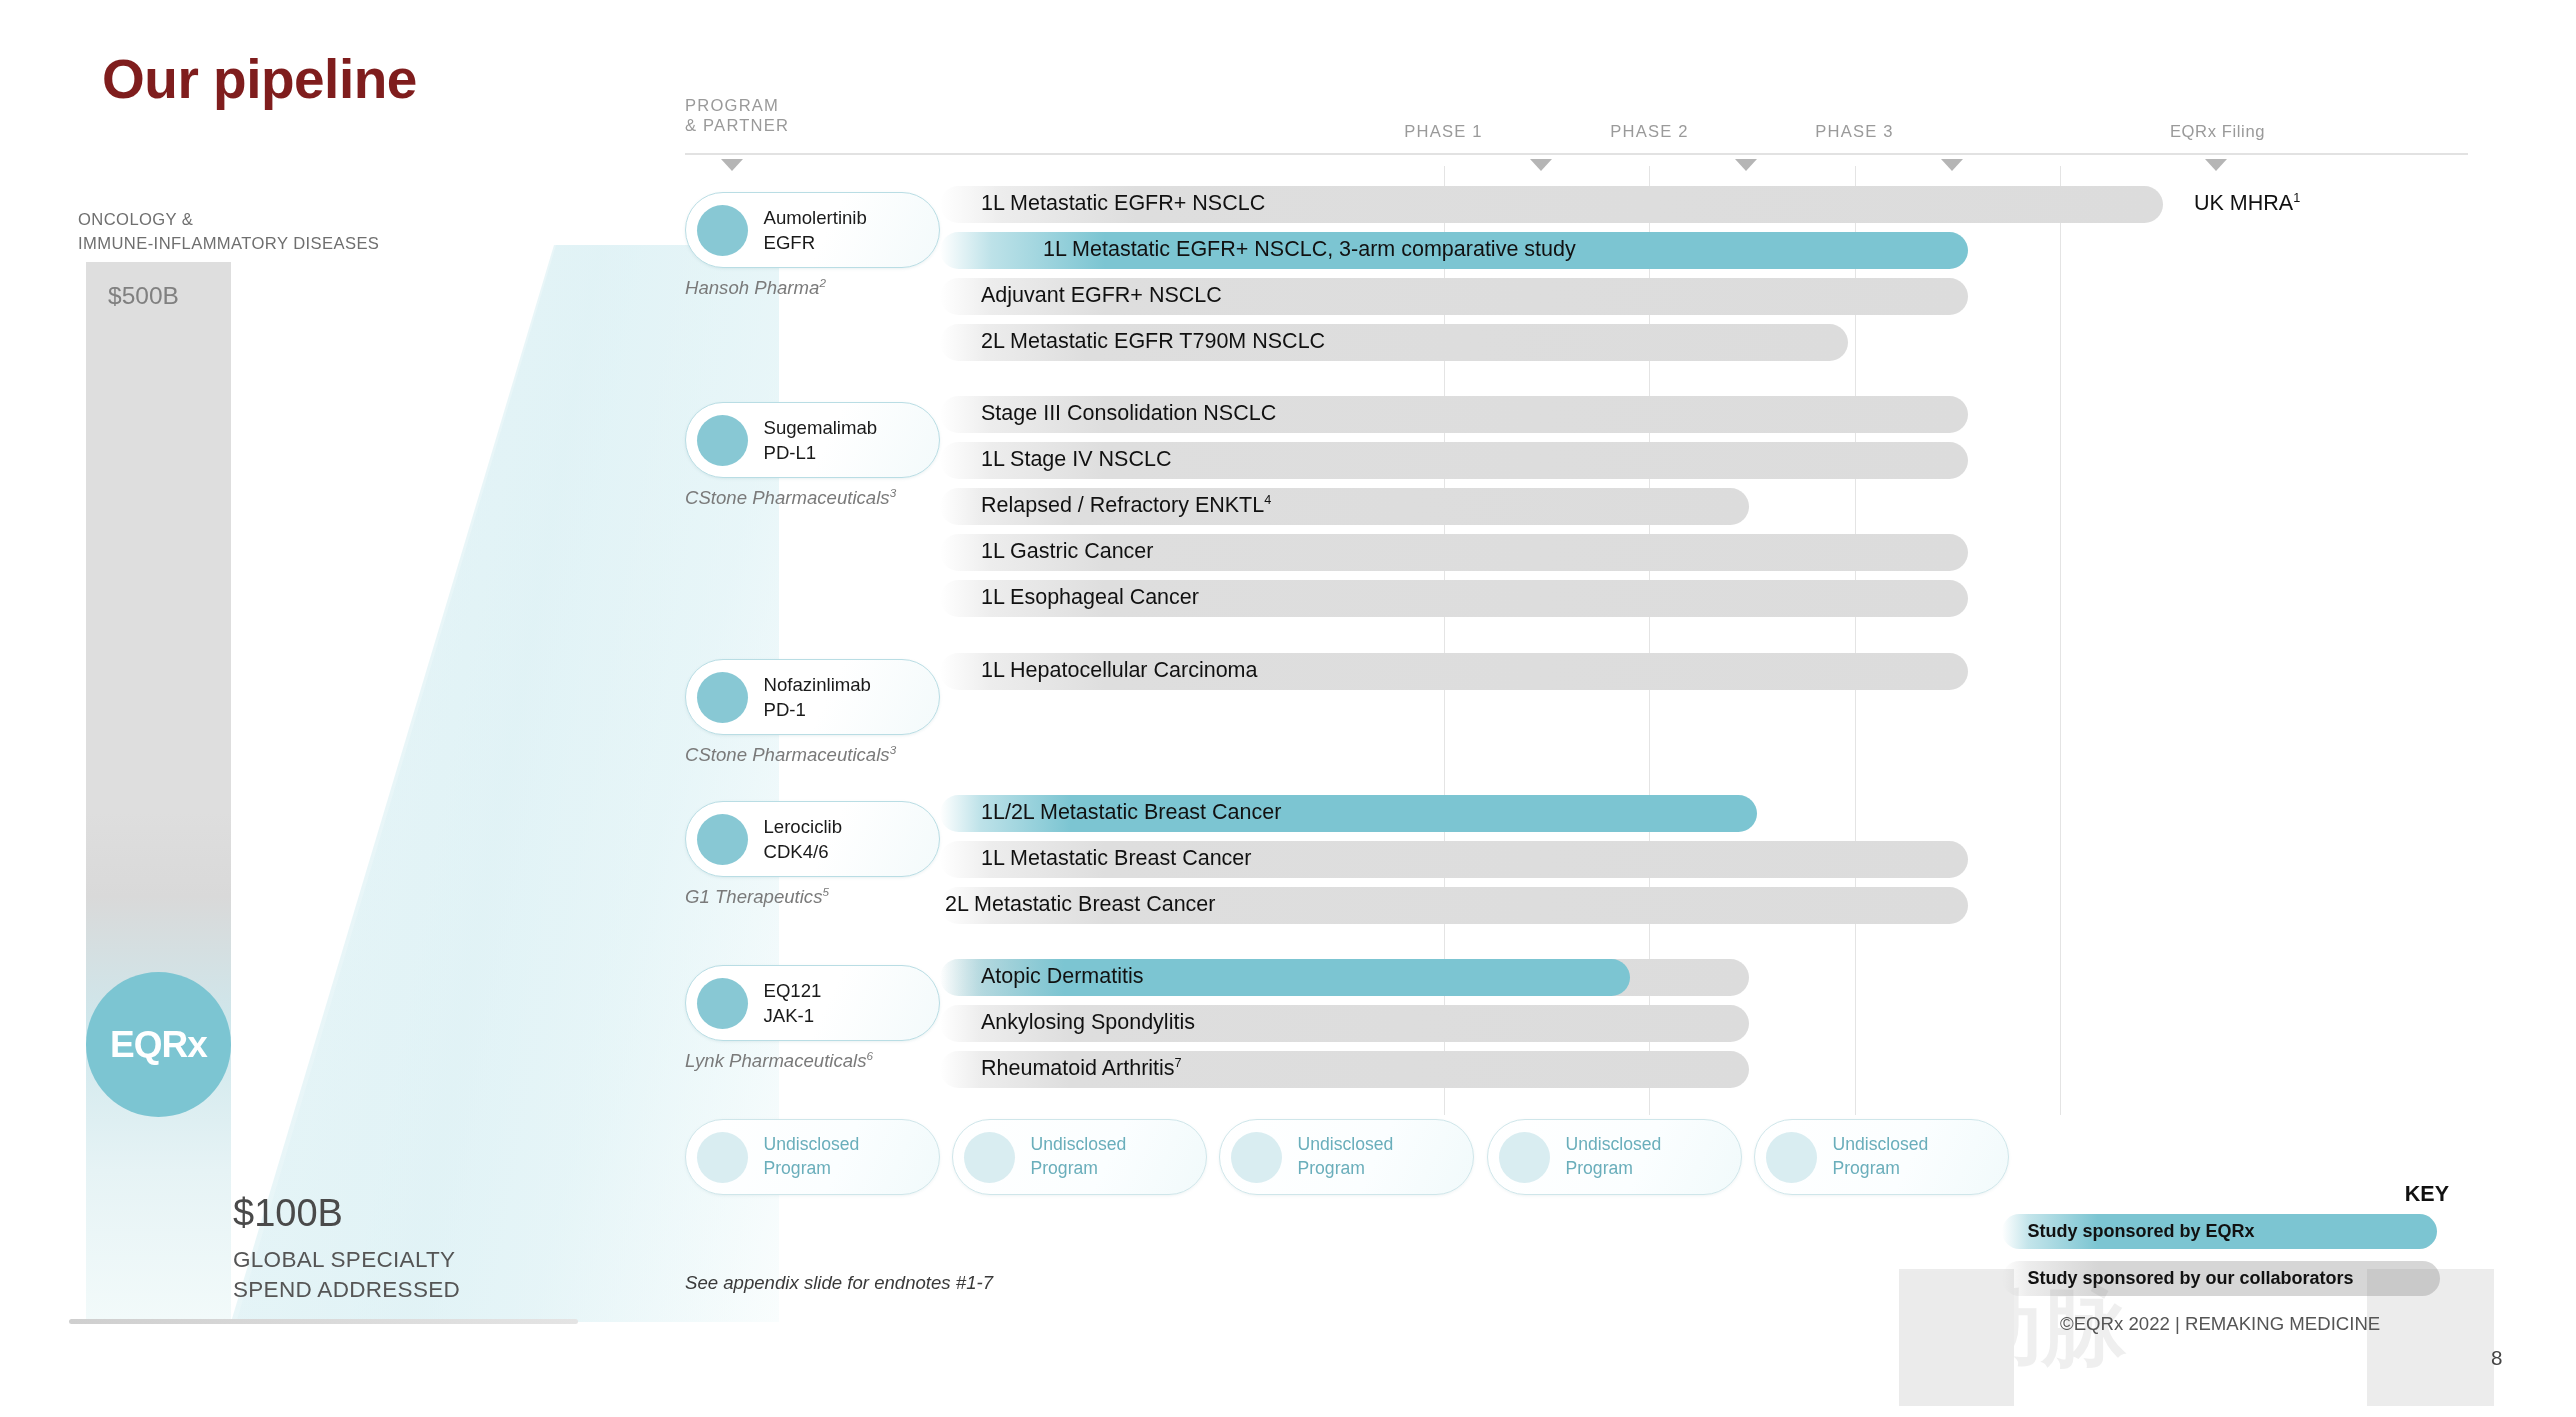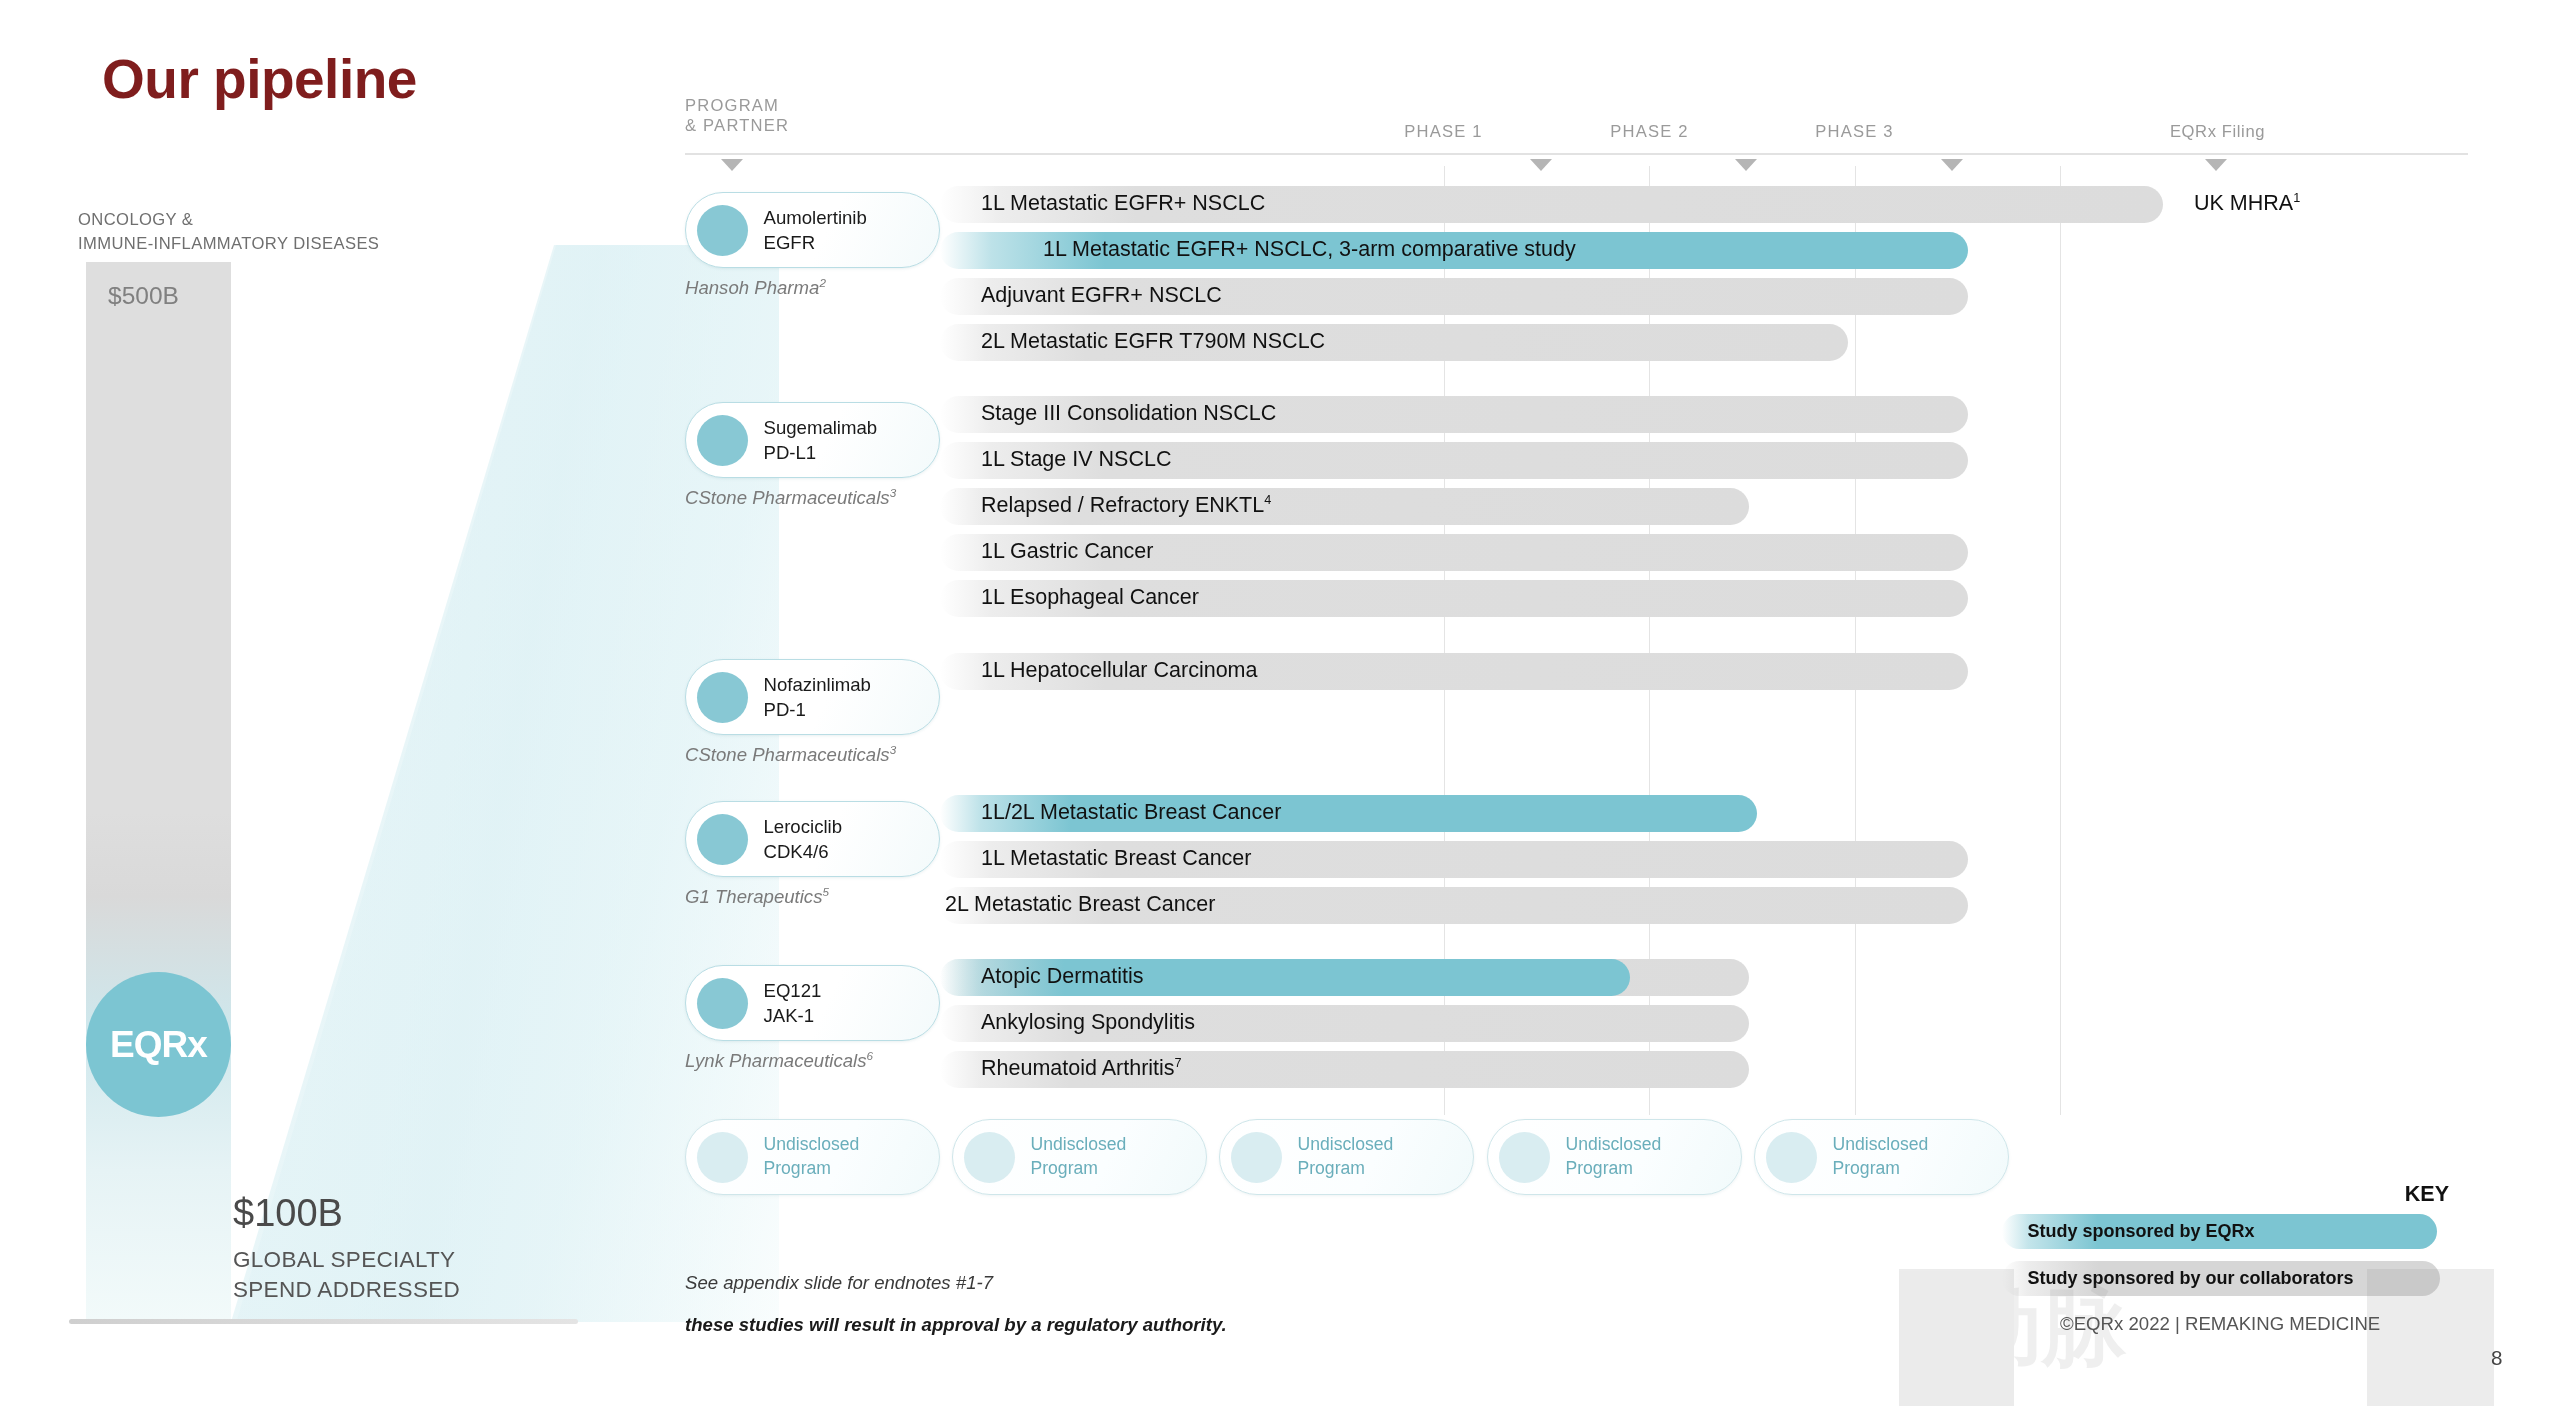--- a/index.html
+++ b/index.html
@@ -350,17 +350,16 @@
 </div>
 
 <div class="abs" id="watermark">
   <div class="wm-box" style="left:0px;top:5.9px;width:115px;height:137px;"></div>
   <div class="wm-box" style="left:468px;top:5.9px;width:127px;height:137px;"></div>
   <div id="wm-text">动脉</div>
 </div>
 
 <div class="abs" id="endnote">See appendix slide for endnotes #1-7</div>
 <div class="abs" id="disclaimer">
-  <div>these studies will result in approval by a regulatory authority.</div>
 </div>
 <div class="abs" id="copyright">©EQRx 2022  |  REMAKING MEDICINE</div>
 <div class="abs" id="page-number">8</div>
 
 
 </body></html>

